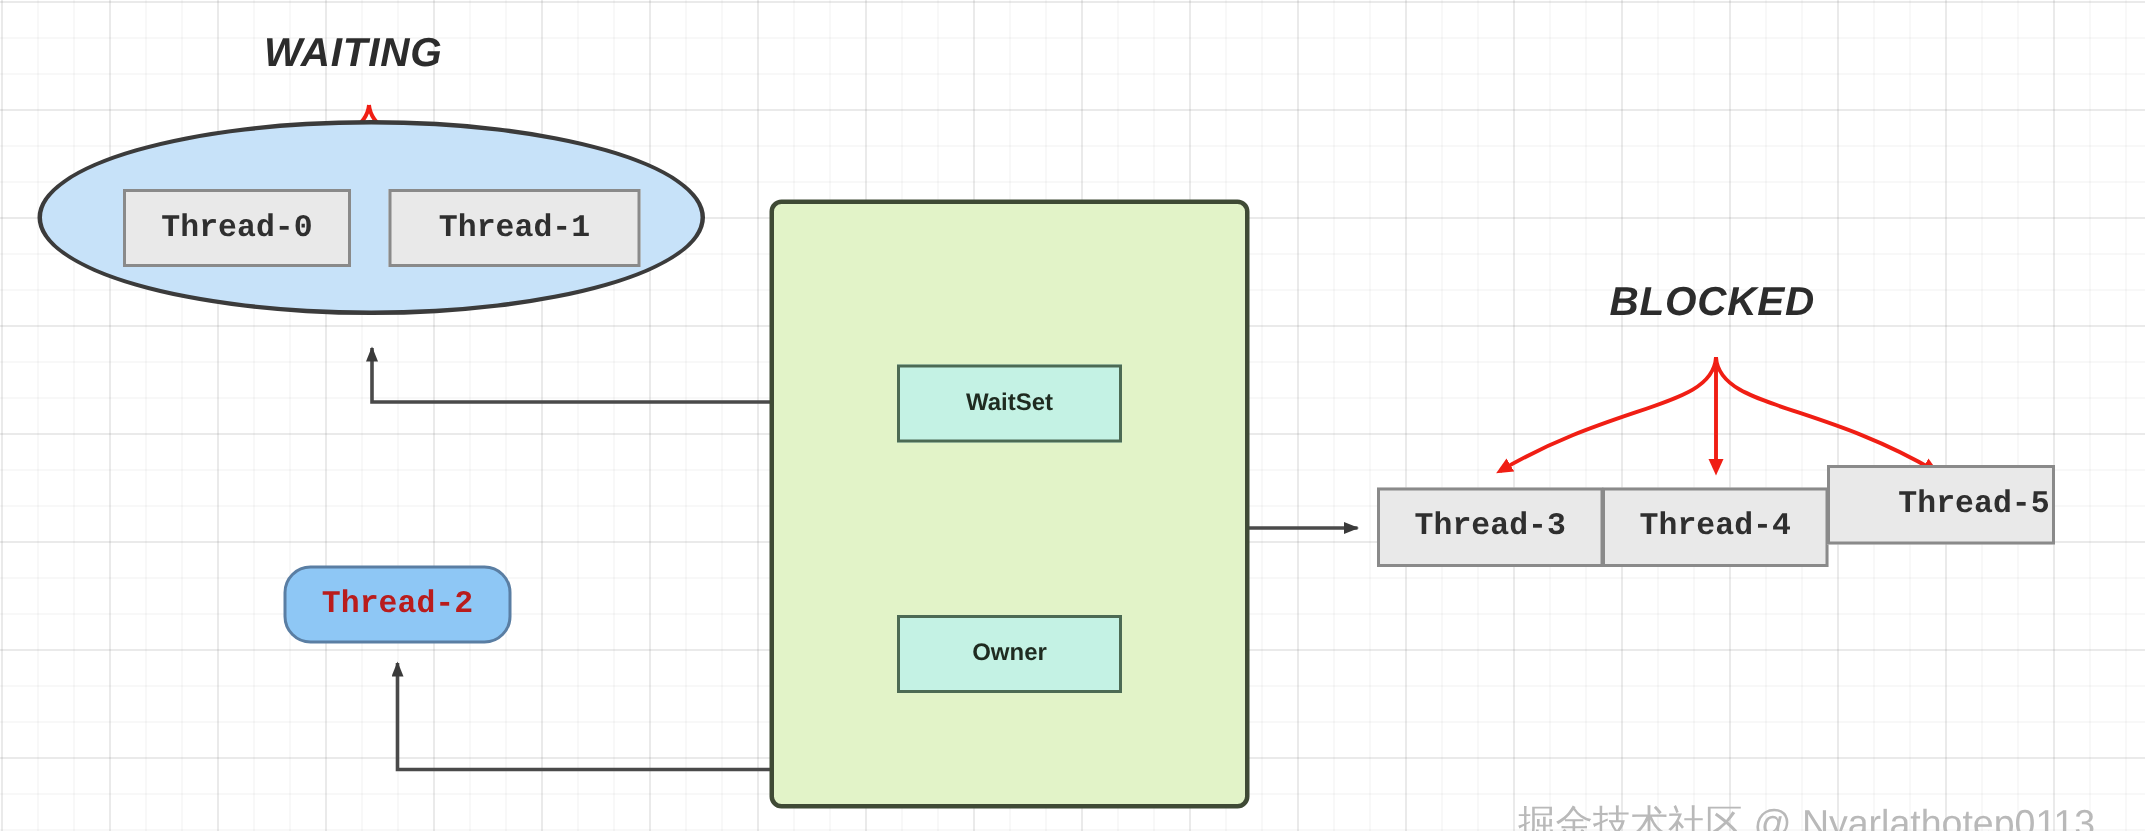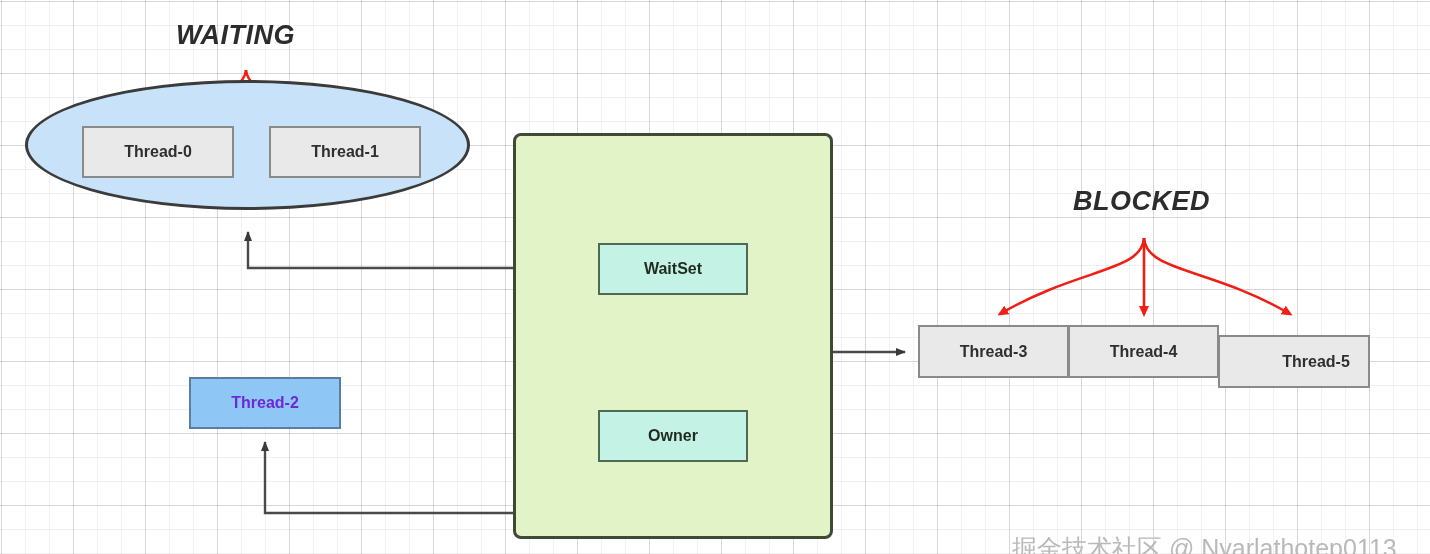--- a/index.html
+++ b/index.html
@@ -57,38 +57,40 @@
   }
 
   
   .thread-box {
     position: absolute;
     box-sizing: border-box;
     background: #e9e9e9;
     border: 2px solid #8a8a8a;
     color: #2f2f2f;
     font-weight: bold;
-    font-size: 16px;
+    font-size: 21px;
     display: flex;
     align-items: center;
     justify-content: center;
     white-space: nowrap;
+    font-family: Liberation Mono, monospace;
   }
   .thread-box.blue {
     background: #8ec7f5;
     border-color: #5a7ea3;
-    color: #6d28d9;
+    color: #b91c1c;
+    border-radius: 18px;
   }
 
   #thread-0 { left: 82px;  top: 126px; width: 152px; height: 52px; }
-  #thread-1 { left: 269px; top: 126px; width: 152px; height: 52px; }
+  #thread-1 { left: 259px; top: 126px; width: 168px; height: 52px; }
   #thread-2 { left: 189px; top: 377px; width: 152px; height: 52px; }
   #thread-3 { left: 918px;  top: 325px; width: 151px; height: 53px; }
   #thread-4 { left: 1068px; top: 325px; width: 151px; height: 53px; }
-  #thread-5 { left: 1218px; top: 335px; width: 152px; height: 53px; padding-left: 44px; }
+  #thread-5 { left: 1218px; top: 310px; width: 152px; height: 53px; padding-left: 44px; }
 
   
   #monitor-box {
     position: absolute;
     left: 513px;
     top: 133px;
     width: 320px;
     height: 406px;
     box-sizing: border-box;
     background: #e2f3c8;

